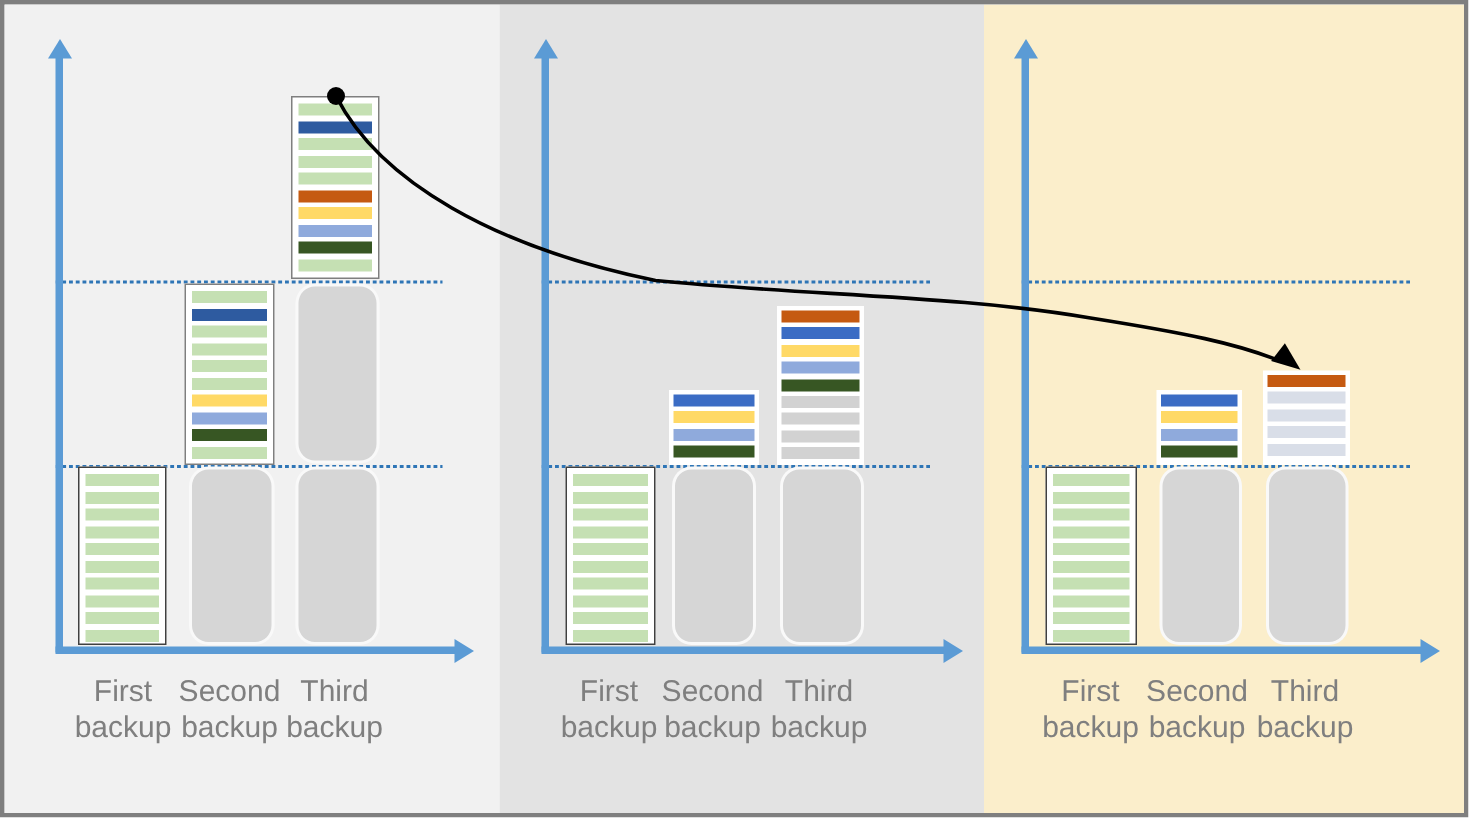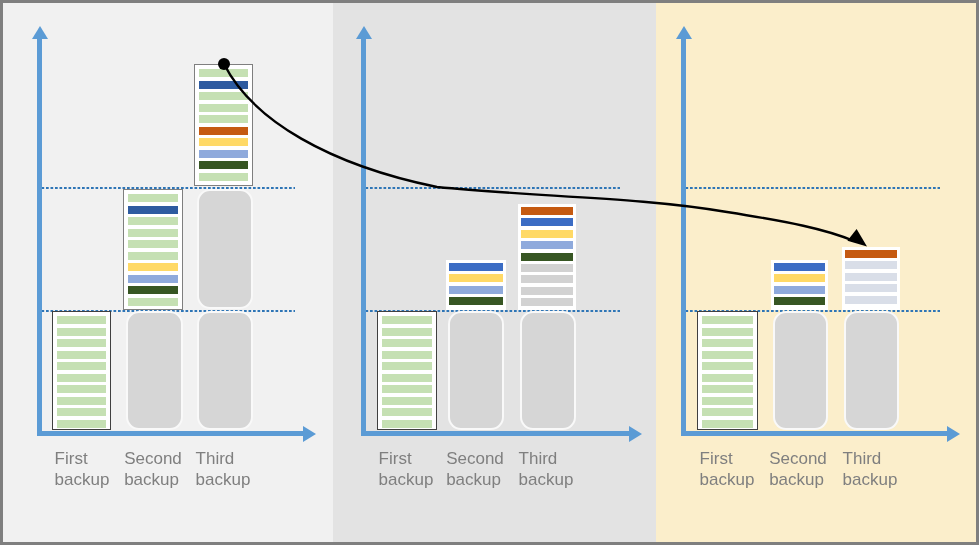--- a/index.html
+++ b/index.html
@@ -16,21 +16,21 @@
   .tri { width:0; height:0; }
   .bar { background:#FFFFFF; box-sizing:border-box; }
   .ghost { border-radius:13px; border:2px solid rgba(255,255,255,0.85); box-sizing:border-box; }
   .stack { background:#FFFFFF; }
   .stripe { position:absolute; left:4px; right:4px; height:8px; }
   .stack .stripe { left:3px; right:3px; }
   .side-label { font-size:11.5px; color:#1A1A1A; white-space:nowrap; }
   .stack-label { font-size:11.5px; font-weight:700; color:#1F1F1F; white-space:nowrap; transform:translateX(-50%); }
   .ann-main { font-size:20px; color:#262626; transform:translateX(-50%); }
   .ann-sub  { font-size:11px; font-weight:600; color:#262626; white-space:nowrap; transform:translateX(-50%); }
-  .col-label { font-size:17px; color:#7F7F7F; line-height:1.22; white-space:pre-line; transform:translateX(-50%); }
+  .col-label { font-size:20px; color:#7F7F7F; text-align:center; line-height:1.22; white-space:pre-line; transform:translateX(-50%); }
   .panel-title { font-size:23px; color:#595959; white-space:nowrap; transform:translateX(-50%); }
   .y-title { font-size:16.5px; color:#808080; text-align:center; transform:rotate(-90deg); transform-origin:center; white-space:nowrap; }
   svg.overlay { position:absolute; left:0; top:0; pointer-events:none; }
 </style>
 </head>
 <body>
 
 <div id="canvas" style="border-color: rgb(127, 127, 127);">
     <div class="abs panel" style="left: 0px; width: 330px; background: rgb(241, 241, 241);"></div>
     <div class="abs dotted" style="left: 34px; top: 184px; width: 258px; background-image: linear-gradient(90deg, rgb(46, 117, 182) 55%, transparent 55%);"></div>

